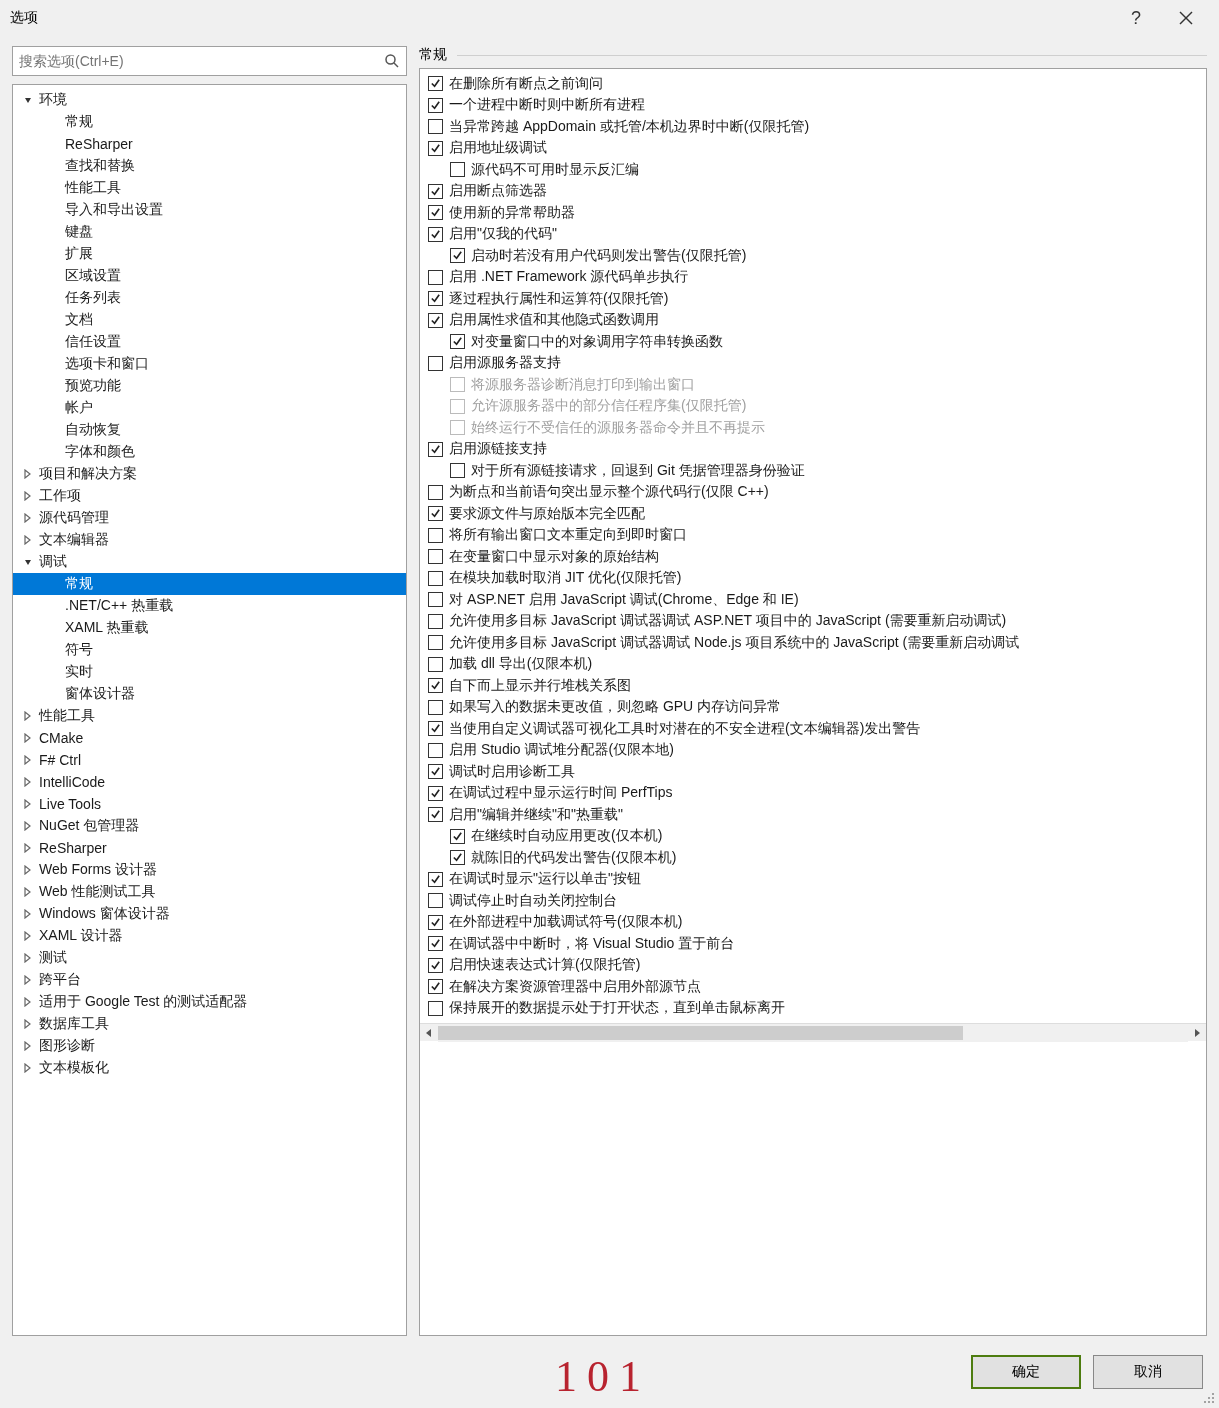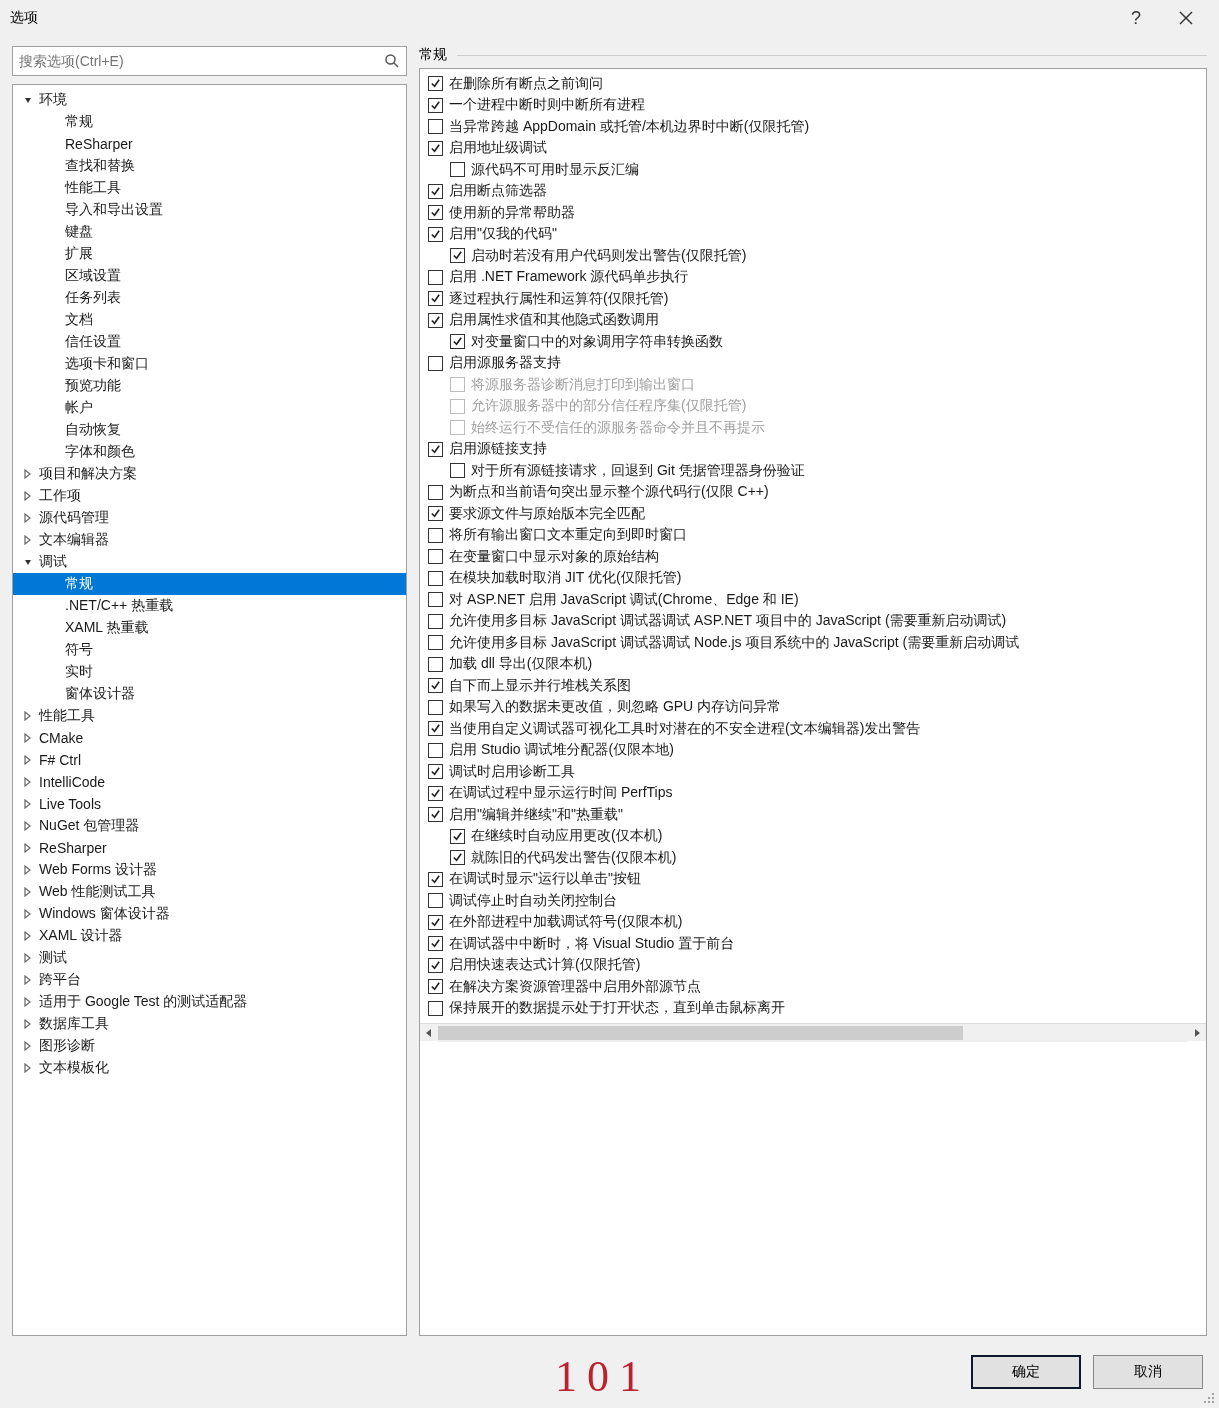--- a/index.html
+++ b/index.html
@@ -164,21 +164,21 @@
   min-width: 110px;
   height: 34px;
   border: 1px solid #888;
   background: #e1e1e1;
   font-size: 14px;
   display: flex;
   align-items: center;
   justify-content: center;
   cursor: default;
 }
-.btn.primary { border: 2px solid #0f172a; background:#e1e1e1; }
+.btn.primary { border: 2px solid #4d7c0f; background:#e1e1e1; }
 .handwriting {
   position: absolute;
   left: 555px;
   bottom: 6px;
   font-family: "Comic Sans MS", cursive;
   color: #b8232f;
   font-size: 44px;
   letter-spacing: 10px;
   font-weight: 400;
   pointer-events: none;

